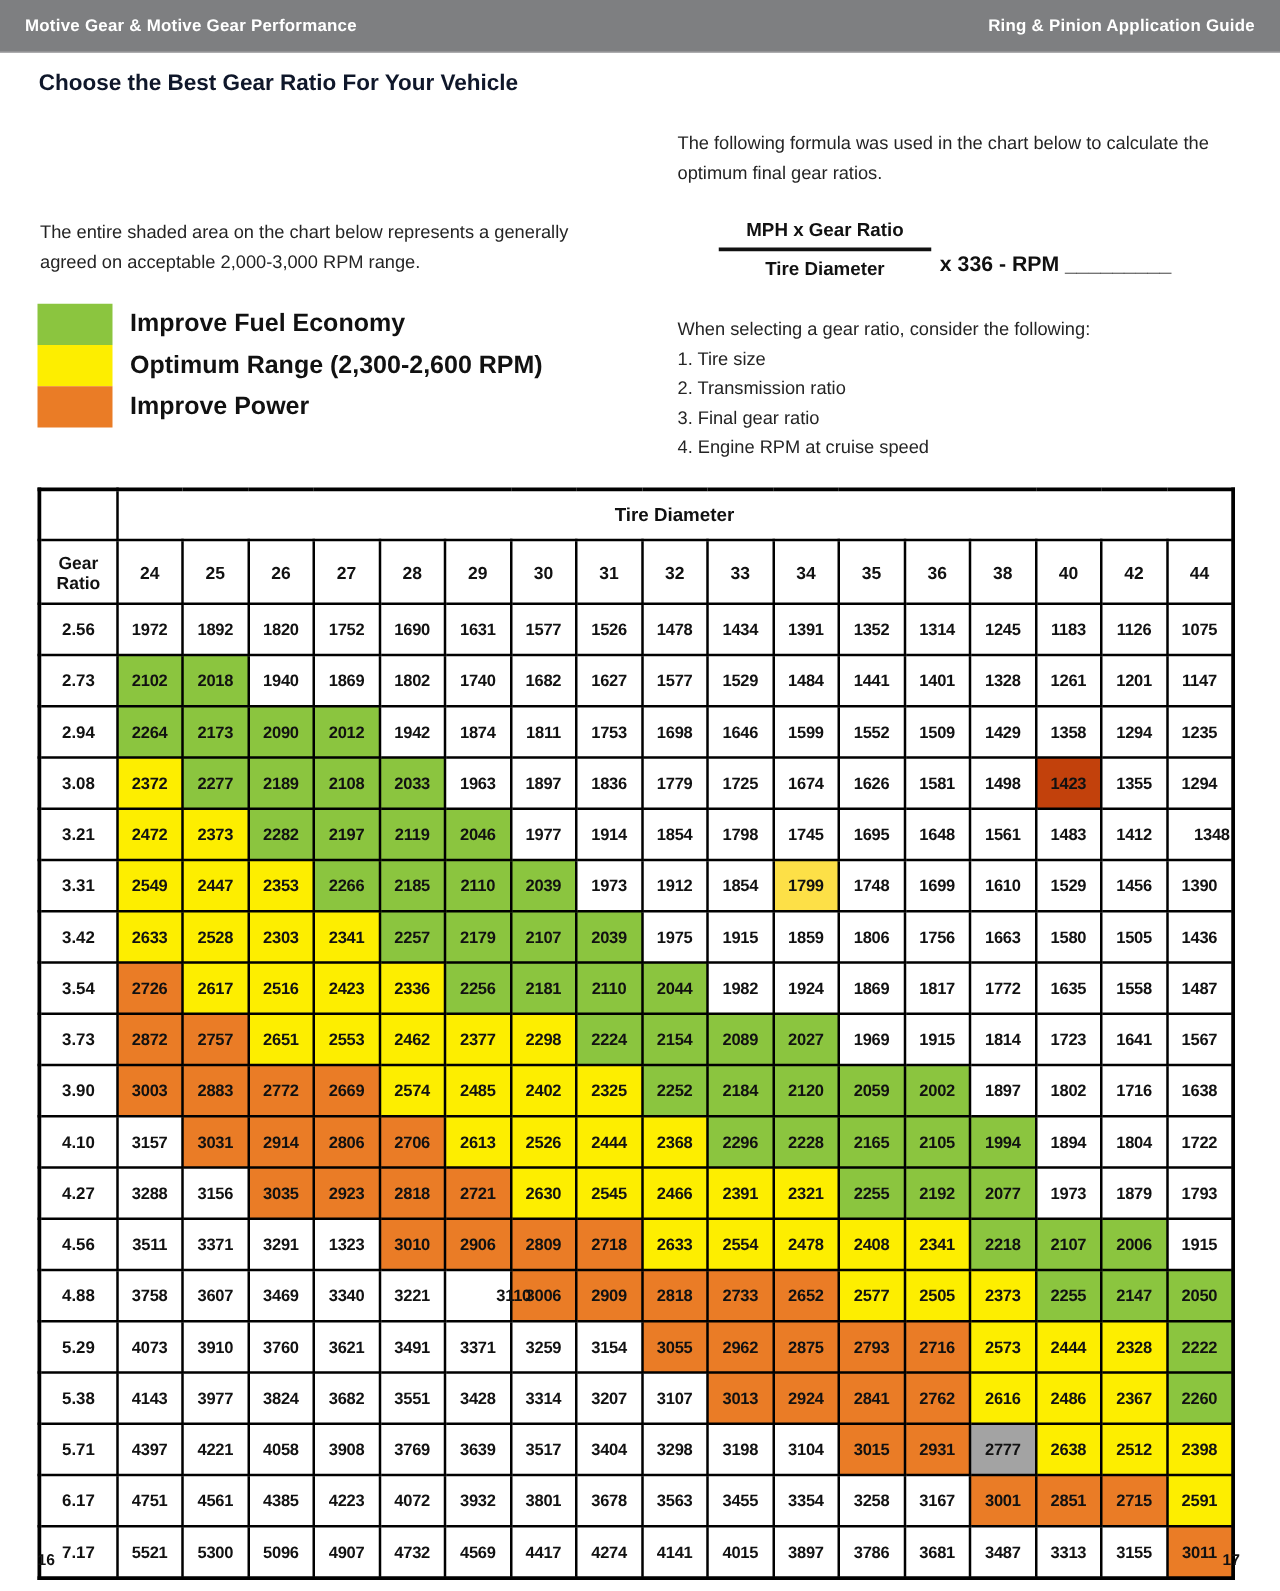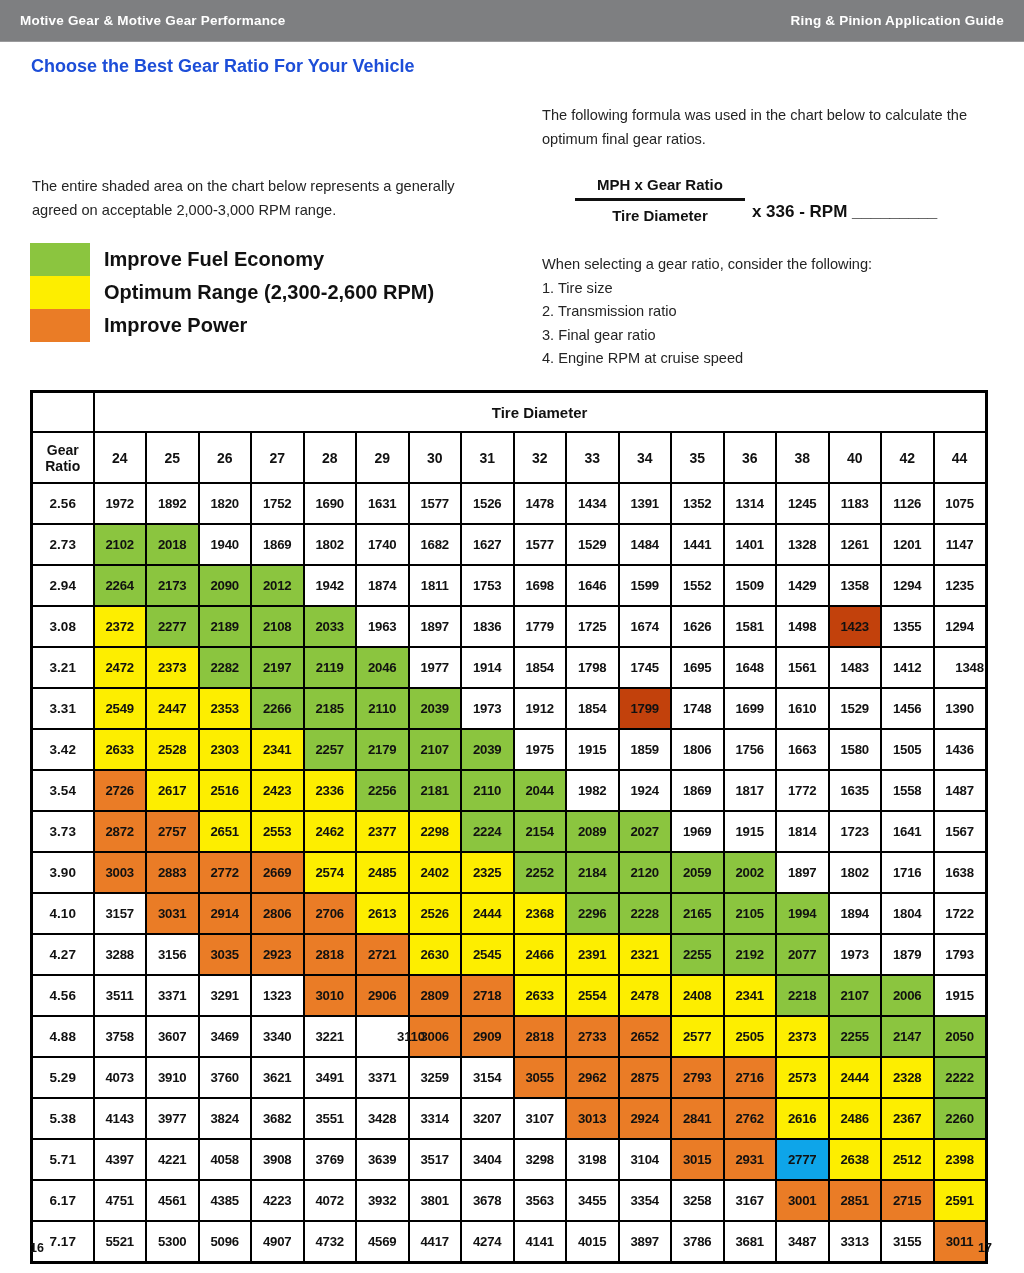--- a/index.html
+++ b/index.html
@@ -2,21 +2,21 @@
 <html><head>
 <meta charset="utf-8">
 <style>
   html,body{margin:0;padding:0;background:#fff;}
   .page{position:relative;width:1024px;height:1273px;background:#ffffff;overflow:hidden;
         font-family:"Liberation Sans",sans-serif;color:#1a1a1a;}
   .topbar{position:absolute;left:0;top:0;width:1024px;height:42px;background:#7e7f81;
           display:flex;align-items:center;justify-content:space-between;box-sizing:border-box;
           padding:0 20px;border-bottom:1px solid #9a9a9c;}
   .topbar .bar-text{color:#ffffff;font-size:13.5px;font-weight:bold;letter-spacing:.2px;}
-  .doc-title{position:absolute;left:31px;top:56px;font-size:18px;font-weight:bold;color:#1d4ed8;}
+  .doc-title{position:absolute;left:31px;top:56px;font-size:18px;font-weight:bold;color:#0f172a;}
   .para{position:absolute;font-size:14.6px;line-height:24px;color:#242424;}
   .para-1{left:32px;top:103px;width:466px;}
   .para-2{left:32px;top:174px;width:466px;}
   .para-right{left:542px;top:103px;width:446px;}
   .legend{position:absolute;left:30px;top:243px;}
   .legend-row{display:flex;align-items:center;height:33px;}
   .legend-swatch{width:60px;height:33px;flex:0 0 60px;}
   .legend-label{margin-left:14px;font-size:20px;font-weight:bold;color:#111;white-space:nowrap;}
   .formula{position:absolute;left:575px;top:176px;display:flex;align-items:flex-end;color:#111;}
   .fraction{display:inline-block;text-align:center;font-size:15px;font-weight:bold;}
@@ -241,21 +241,21 @@
           <td class="rpm-cell" style="background: rgb(253, 238, 0);">2549</td>
           <td class="rpm-cell" style="background: rgb(253, 238, 0);">2447</td>
           <td class="rpm-cell" style="background: rgb(253, 238, 0);">2353</td>
           <td class="rpm-cell" style="background: rgb(139, 197, 63);">2266</td>
           <td class="rpm-cell" style="background: rgb(139, 197, 63);">2185</td>
           <td class="rpm-cell" style="background: rgb(139, 197, 63);">2110</td>
           <td class="rpm-cell" style="background: rgb(139, 197, 63);">2039</td>
           <td class="rpm-cell" style="background: rgb(255, 255, 255);">1973</td>
           <td class="rpm-cell" style="background: rgb(255, 255, 255);">1912</td>
           <td class="rpm-cell" style="background: rgb(255, 255, 255);">1854</td>
-          <td class="rpm-cell" style="background: #c2410c;">1799</td>
+          <td class="rpm-cell" style="background: #fde047;">1799</td>
           <td class="rpm-cell" style="background: rgb(255, 255, 255);">1748</td>
           <td class="rpm-cell" style="background: rgb(255, 255, 255);">1699</td>
           <td class="rpm-cell" style="background: rgb(255, 255, 255);">1610</td>
           <td class="rpm-cell" style="background: rgb(255, 255, 255);">1529</td>
           <td class="rpm-cell" style="background: rgb(255, 255, 255);">1456</td>
           <td class="rpm-cell" style="background: rgb(255, 255, 255);">1390</td>
         </tr>
         <tr class="data-row">
           <th class="ratio-cell">3.42</th>
           <td class="rpm-cell" style="background: rgb(253, 238, 0);">2633</td>
@@ -464,21 +464,21 @@
           <td class="rpm-cell" style="background: rgb(255, 255, 255);">3908</td>
           <td class="rpm-cell" style="background: rgb(255, 255, 255);">3769</td>
           <td class="rpm-cell" style="background: rgb(255, 255, 255);">3639</td>
           <td class="rpm-cell" style="background: rgb(255, 255, 255);">3517</td>
           <td class="rpm-cell" style="background: rgb(255, 255, 255);">3404</td>
           <td class="rpm-cell" style="background: rgb(255, 255, 255);">3298</td>
           <td class="rpm-cell" style="background: rgb(255, 255, 255);">3198</td>
           <td class="rpm-cell" style="background: rgb(255, 255, 255);">3104</td>
           <td class="rpm-cell" style="background: rgb(234, 124, 38);">3015</td>
           <td class="rpm-cell" style="background: rgb(234, 124, 38);">2931</td>
-          <td class="rpm-cell" style="background: #0ea5e9; margin-left: 39px;">2777</td>
+          <td class="rpm-cell" style="background: #a3a3a3; margin-left: 39px;">2777</td>
           <td class="rpm-cell" style="background: rgb(253, 238, 0);">2638</td>
           <td class="rpm-cell" style="background: rgb(253, 238, 0);">2512</td>
           <td class="rpm-cell" style="background: rgb(253, 238, 0);">2398</td>
         </tr>
         <tr class="data-row">
           <th class="ratio-cell">6.17</th>
           <td class="rpm-cell" style="background: rgb(255, 255, 255);">4751</td>
           <td class="rpm-cell" style="background: rgb(255, 255, 255);">4561</td>
           <td class="rpm-cell" style="background: rgb(255, 255, 255);">4385</td>
           <td class="rpm-cell" style="background: rgb(255, 255, 255);">4223</td>

